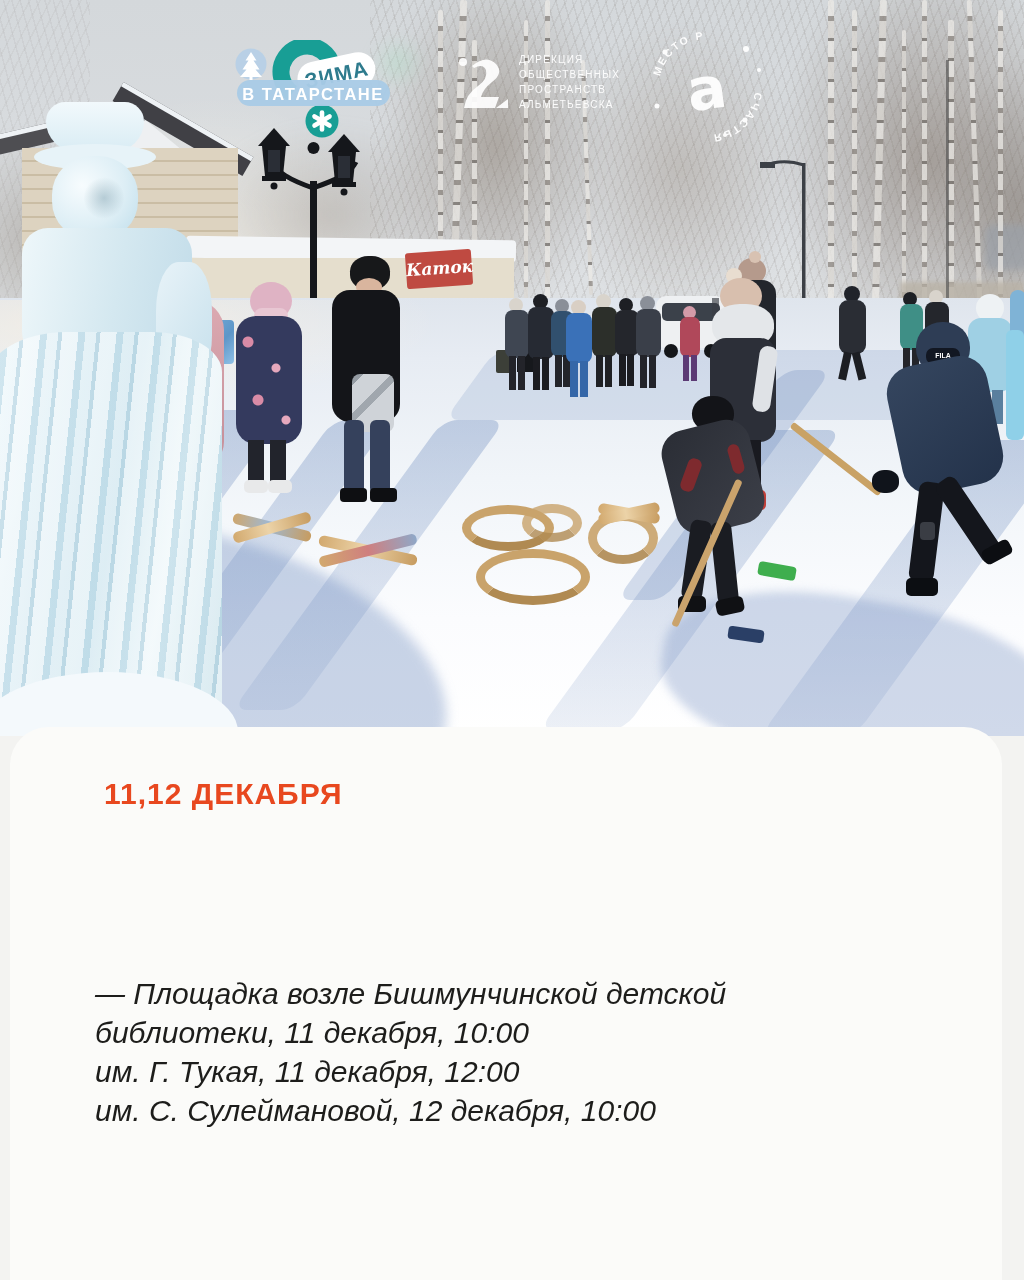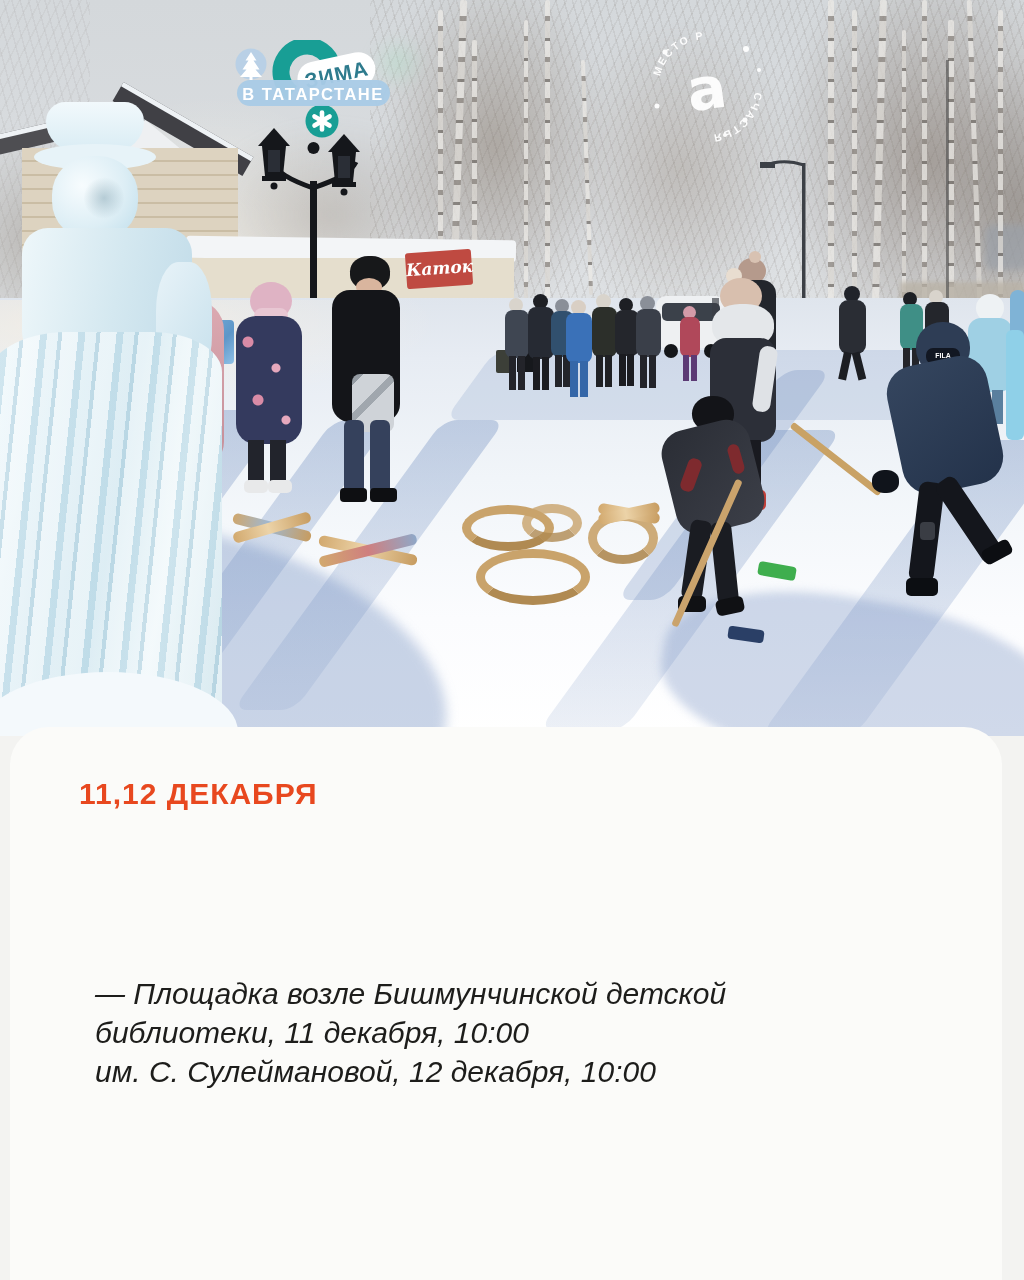--- a/index.html
+++ b/index.html
@@ -24,21 +24,21 @@
     background:linear-gradient(180deg,rgba(100,132,186,.34),rgba(100,132,186,.12));}
   .fig{position:absolute;}
   .fig i{position:absolute;display:block;}
   .ring{position:absolute;border:9px solid #c9a36b;border-bottom-color:#b08a52;border-radius:50%;}
   .xbar{position:absolute;height:11px;border-radius:5px;
     background:linear-gradient(90deg,#d2a96e,#ecd3a8 45%,#c79c60);}
   .logo-txt div{color:#fff;font-size:10px;line-height:15px;letter-spacing:1.2px;font-weight:500;opacity:.95;}
   
   .card{position:absolute;left:10px;right:22px;top:727px;bottom:0;background:#fbfbf9;
         border-radius:38px 38px 0 0;}
-  .date{position:absolute;left:69px;top:50px;font-size:30px;font-weight:700;letter-spacing:1px;color:#e8481f;}
+  .date{position:absolute;left:94px;top:50px;font-size:30px;font-weight:700;letter-spacing:1px;color:#e8481f;}
   .title{position:absolute;left:85px;right:42px;top:108px;color:#e8481f;font-weight:800;
          font-size:48px;line-height:51px;letter-spacing:0px;}
   .title .t2{text-align:right;}
   .events{position:absolute;left:85px;right:30px;top:247px;color:#1d1d1b;
           font-style:italic;font-size:30px;line-height:39px;}
 </style>
 </head>
 <body>
 
 <div class="poster">
@@ -342,20 +342,33 @@
           <line x1="79.5" y1="85.5" x2="94.5" y2="76.5"></line>
       </g>
       <g transform="rotate(-12 101 34)">
         <rect x="62" y="17" width="79" height="34" rx="17" fill="#fff"></rect>
         <text x="101.5" y="42" text-anchor="middle" font-family="Liberation Sans,sans-serif" font-size="21" font-weight="700" letter-spacing="1" fill="#2e7b8d">ЗИМА</text>
       </g>
       <rect x="2" y="40" width="153" height="26" rx="13" fill="#a9cbe6" opacity="0.96"></rect>
       <text x="78" y="59.5" text-anchor="middle" font-family="Liberation Sans,sans-serif" font-size="16.5" font-weight="700" letter-spacing="1.5" fill="#ffffff">В ТАТАРСТАНЕ</text>
     </svg>
 
+    <div class="abs" style="left:456px;top:52px;display:flex;gap:11px;align-items:flex-start;">
+      <svg width="52" height="64" viewBox="0 0 52 64">
+        <circle cx="7" cy="10" r="4" fill="#fff" opacity=".92"></circle>
+        <path d="M16 14 Q30 2 40 12 Q48 21 36 30 Q27 37 25 45 L43 45 L39 56 L8 56 Q10 42 22 34 Q32 27 30 18 Q27 11 18 16 Z" fill="#fff" opacity=".92"></path>
+        <polygon points="40,56 52,47 52,56" fill="#fff" opacity=".92"></polygon>
+      </svg>
+      <div class="logo-txt">
+        <div>ДИРЕКЦИЯ</div>
+        <div>ОБЩЕСТВЕННЫХ</div>
+        <div>ПРОСТРАНСТВ</div>
+        <div>АЛЬМЕТЬЕВСКА</div>
+      </div>
+    </div>
 
     <svg class="abs" style="left:645px;top:32px;" width="125" height="112" viewBox="0 0 125 112">
       <defs>
           <path id="badge-circle" d="M 62 7 A 48 48 0 1 1 61.99 7"></path>
         </defs>
       <g fill="#fff" opacity=".95">
         <text font-family="Liberation Sans,sans-serif" font-size="10.5" font-weight="600" letter-spacing="2.2">
           <textPath href="#badge-circle" startOffset="236">МЕСТО РОЖДЕНИЯ</textPath>
         </text>
         <text font-family="Liberation Sans,sans-serif" font-size="10.5" font-weight="600" letter-spacing="2.2">
@@ -372,16 +385,17 @@
     </svg>
   </div>
 
   <div class="card">
     <div class="date">11,12 ДЕКАБРЯ</div>
     <div class="title">
     </div>
     <div class="events">
       <div>— Площадка возле Бишмунчинской детской</div>
       <div>библиотеки, 11 декабря, 10:00</div>
+      <div>им. Г. Тукая, 11 декабря, 12:00</div>
       <div>им. С. Сулеймановой, 12 декабря, 10:00</div>
     </div>
   </div>
 </div>
 
 </body></html>

